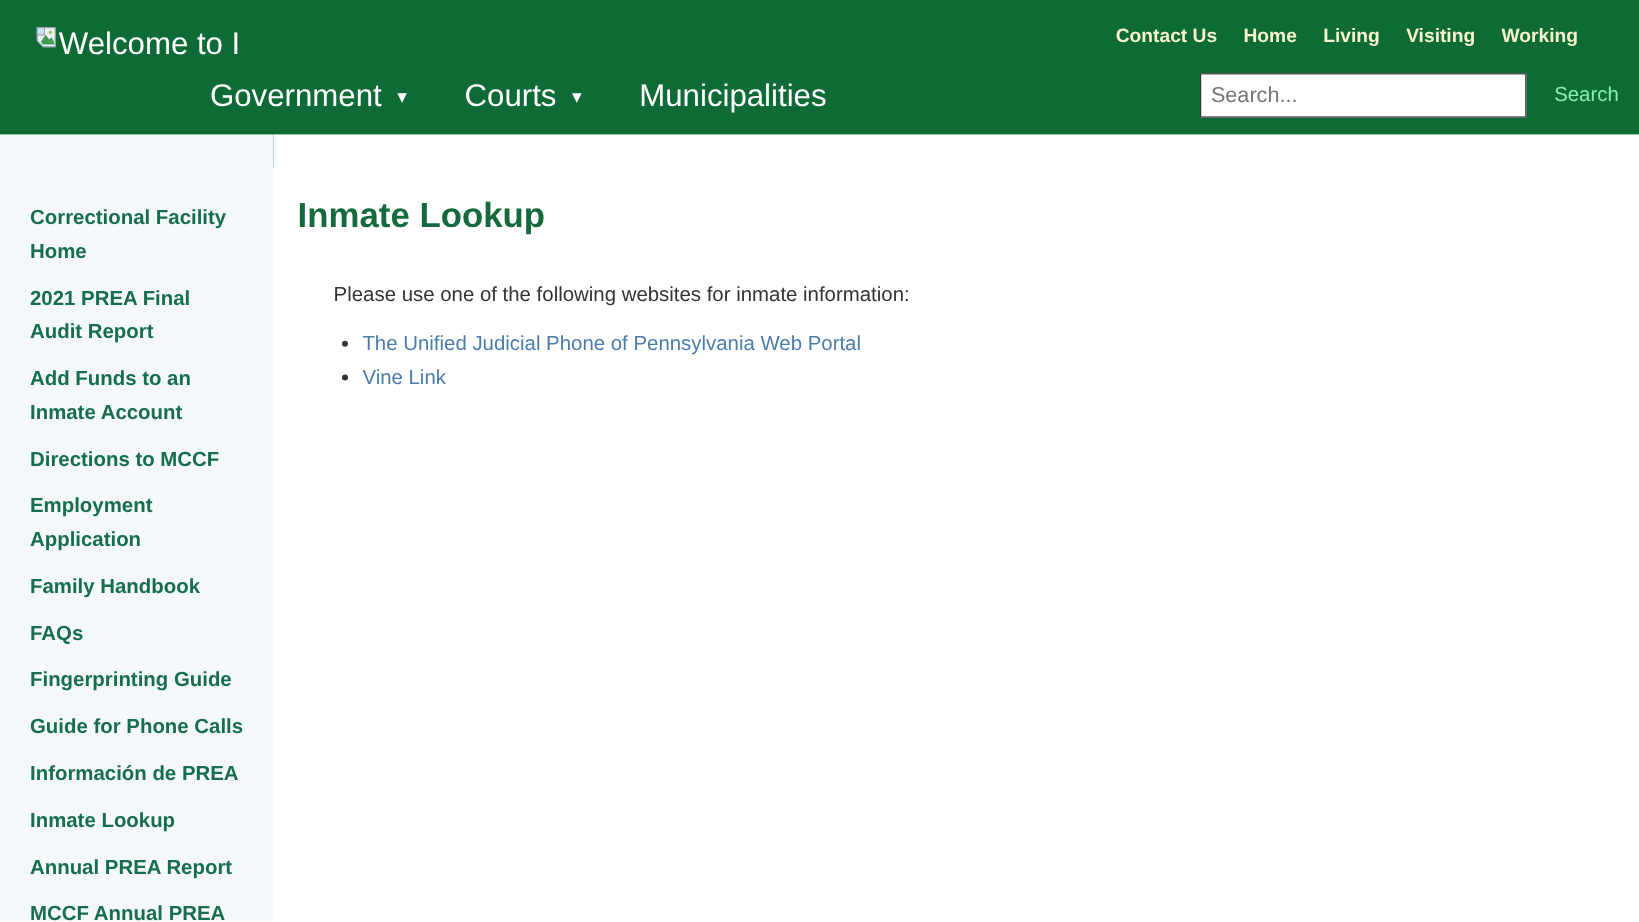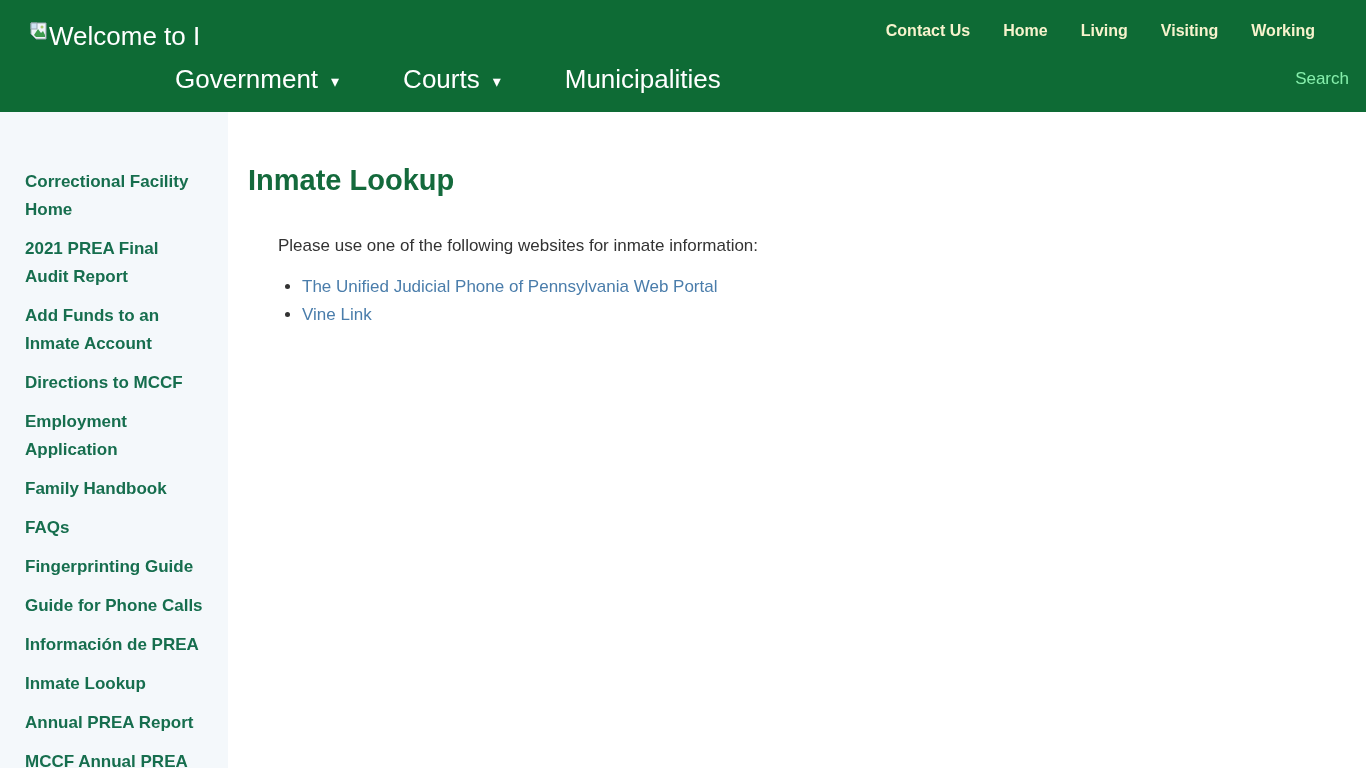--- a/index.html
+++ b/index.html
@@ -31,40 +31,40 @@
   .logo .alt-text {
     font-size: 26px;
     line-height: 32px;
     margin-left: 2px;
     color: #ffffff;
   }
   .utility-nav {
     position: absolute;
     top: 22px; right: 51px;
     display: flex;
-    gap: 33px;
+    gap: 22px;
   }
   .utility-nav a {
     color: #F7F3CD;
     font-size: 16px;
     font-weight: bold;
     text-decoration: none;
     line-height: 18px;
   }
   .header-row2 {
     position: absolute;
     left: 175px; right: 17px; top: 58px;
     height: 42px;
     display: flex;
     align-items: center;
   }
   .main-nav {
     display: flex;
     align-items: flex-start;
-    gap: 64px;
+    gap: 48px;
   }
   .main-nav .nav-item {
     color: #ffffff;
     font-size: 26px;
     font-weight: 500;
     text-decoration: none;
     display: flex;
     align-items: center;
     cursor: pointer;
   }
@@ -184,20 +184,21 @@
       <a class="nav-item">
         <span>Courts</span>
         <span class="caret">▾</span>
       </a>
       <a class="nav-item">
         <span>Municipalities</span>
       </a>
     </nav>
 
     <div class="search-area">
+      <input type="text" placeholder="Search..." style="">
       <a class="search-btn">Search</a>
     </div>
   </div>
 
 </header>
 
 <aside class="sidebar">
   <a>Correctional Facility Home</a>
   <a>2021 PREA Final Audit Report</a>
   <a>Add Funds to an Inmate Account</a>

